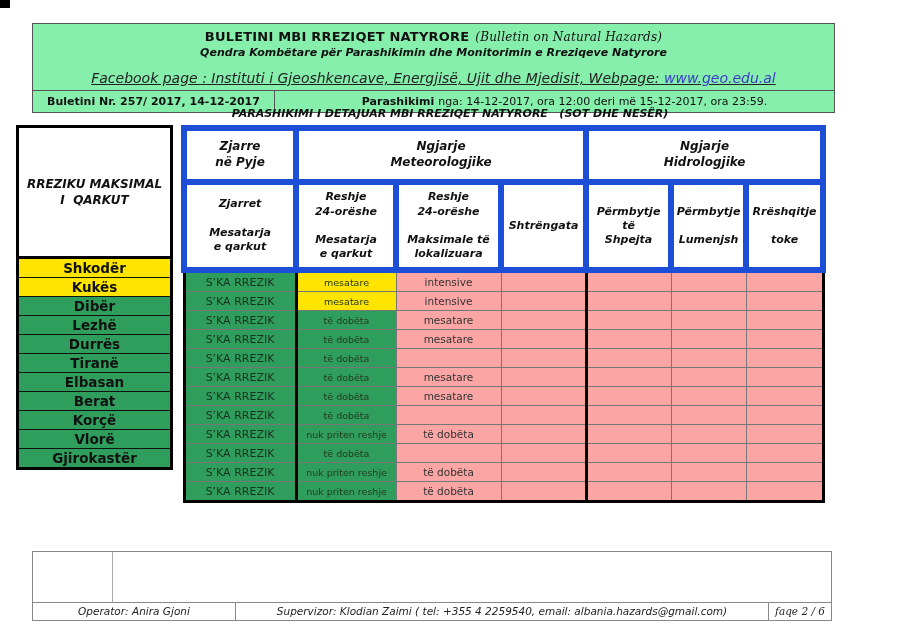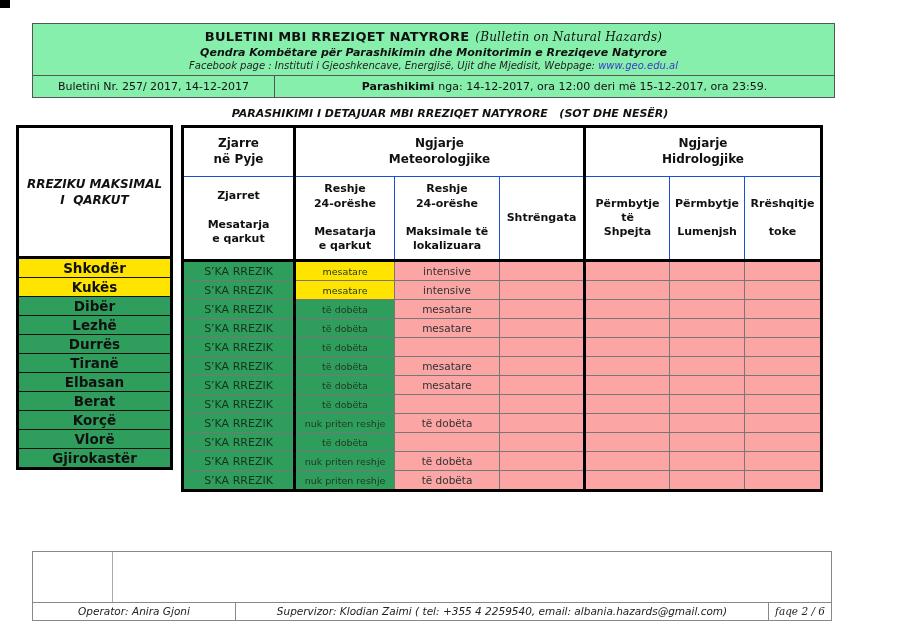--- a/index.html
+++ b/index.html
@@ -9,43 +9,43 @@
     overflow:hidden;
   }
   .corner-mark{position:absolute;left:0;top:0;width:10px;height:8px;background:#000;}
 
   
   .header-box{position:absolute;left:32px;top:23px;width:801px;border:1px solid #555;background:#86efac;}
   .hb-title{padding:5px 6px 4px;text-align:center;}
   .hb-line1{font-size:13px;font-weight:bold;letter-spacing:.2px;}
   .hb-line1 .en{font-family:"DejaVu Serif","Liberation Serif",serif;font-style:italic;font-weight:normal;font-size:12px;margin-left:6px;}
   .hb-line2{font-size:11px;font-weight:bold;font-style:italic;margin-top:2px;}
-  .hb-line3{font-size:10px;font-style:italic;margin-top:1px;color:#222;}
+  .hb-line3{font-size:14px;font-style:italic;margin-top:11px;text-decoration:underline;color:#222;}
   .hb-line3 .link{color:var(--link,#3a3ac8);cursor:pointer;}
   .hb-bottom{display:flex;border-top:1px solid #555;}
-  .hb-bulletin{width:241px;border-right:1px solid #555;text-align:center;font-weight:normal;font-size:11px;padding:4px 0;}
+  .hb-bulletin{width:241px;border-right:1px solid #555;text-align:center;font-weight:bold;font-size:11px;padding:4px 0;}
   .hb-forecast{flex:1;text-align:center;font-size:11px;padding:4px 0;}
   .hb-forecast b{margin-right:4px;padding-left:20px;}
 
   .section-title{position:absolute;left:0;top:107px;width:900px;text-align:center;
     font-size:11px;font-weight:bold;font-style:italic;}
 
   
   .left-box{position:absolute;left:16px;top:125px;width:157px;border-collapse:collapse;table-layout:fixed;}
   .left-box th{border:3px solid #000;height:128px;font-size:12px;font-weight:bold;font-style:italic;
     white-space:pre-line;text-align:center;vertical-align:middle;line-height:1.35;padding:0;}
   .left-box td{border:1px solid #111;border-left:3px solid #000;border-right:3px solid #000;
     height:18px;text-align:center;font-weight:bold;font-size:13.5px;padding:0;vertical-align:middle;}
   .left-box tr:last-child td{border-bottom:3px solid #000;}
 
   
   .main-table{position:absolute;left:181px;top:125px;width:639px;border-collapse:collapse;table-layout:fixed;}
   .main-table th,.main-table td{padding:0;vertical-align:middle;text-align:center;}
   .main-table{border:3px solid #000;}
-  .main-table th{border:1px solid #1d4ed8;font-weight:bold;white-space:pre-line;line-height:1.3;}
+  .main-table th{border:6px solid #1d4ed8;font-style:italic;font-weight:bold;white-space:pre-line;line-height:1.3;}
   .th-group{height:48px;font-size:12px;}
   .th-sub{height:82px;font-size:11px;}
   .main-table td{border:1px solid #777;height:18px;}
   .main-table .bL{border-left:3px solid #000 !important;}
   .main-table tbody tr:first-child td{border-top:3px solid #000;}
   .cz{font-size:11px;color:#16331f;}
   .cm{font-size:9.5px;color:#223a22;}
   .cx,.ce{font-size:10.5px;color:#333;background:#fca5a5;}
   .lvl-g{background:var(--green,#2f9e5c);}
   .lvl-y{background:var(--yellow,#ffe400);}

